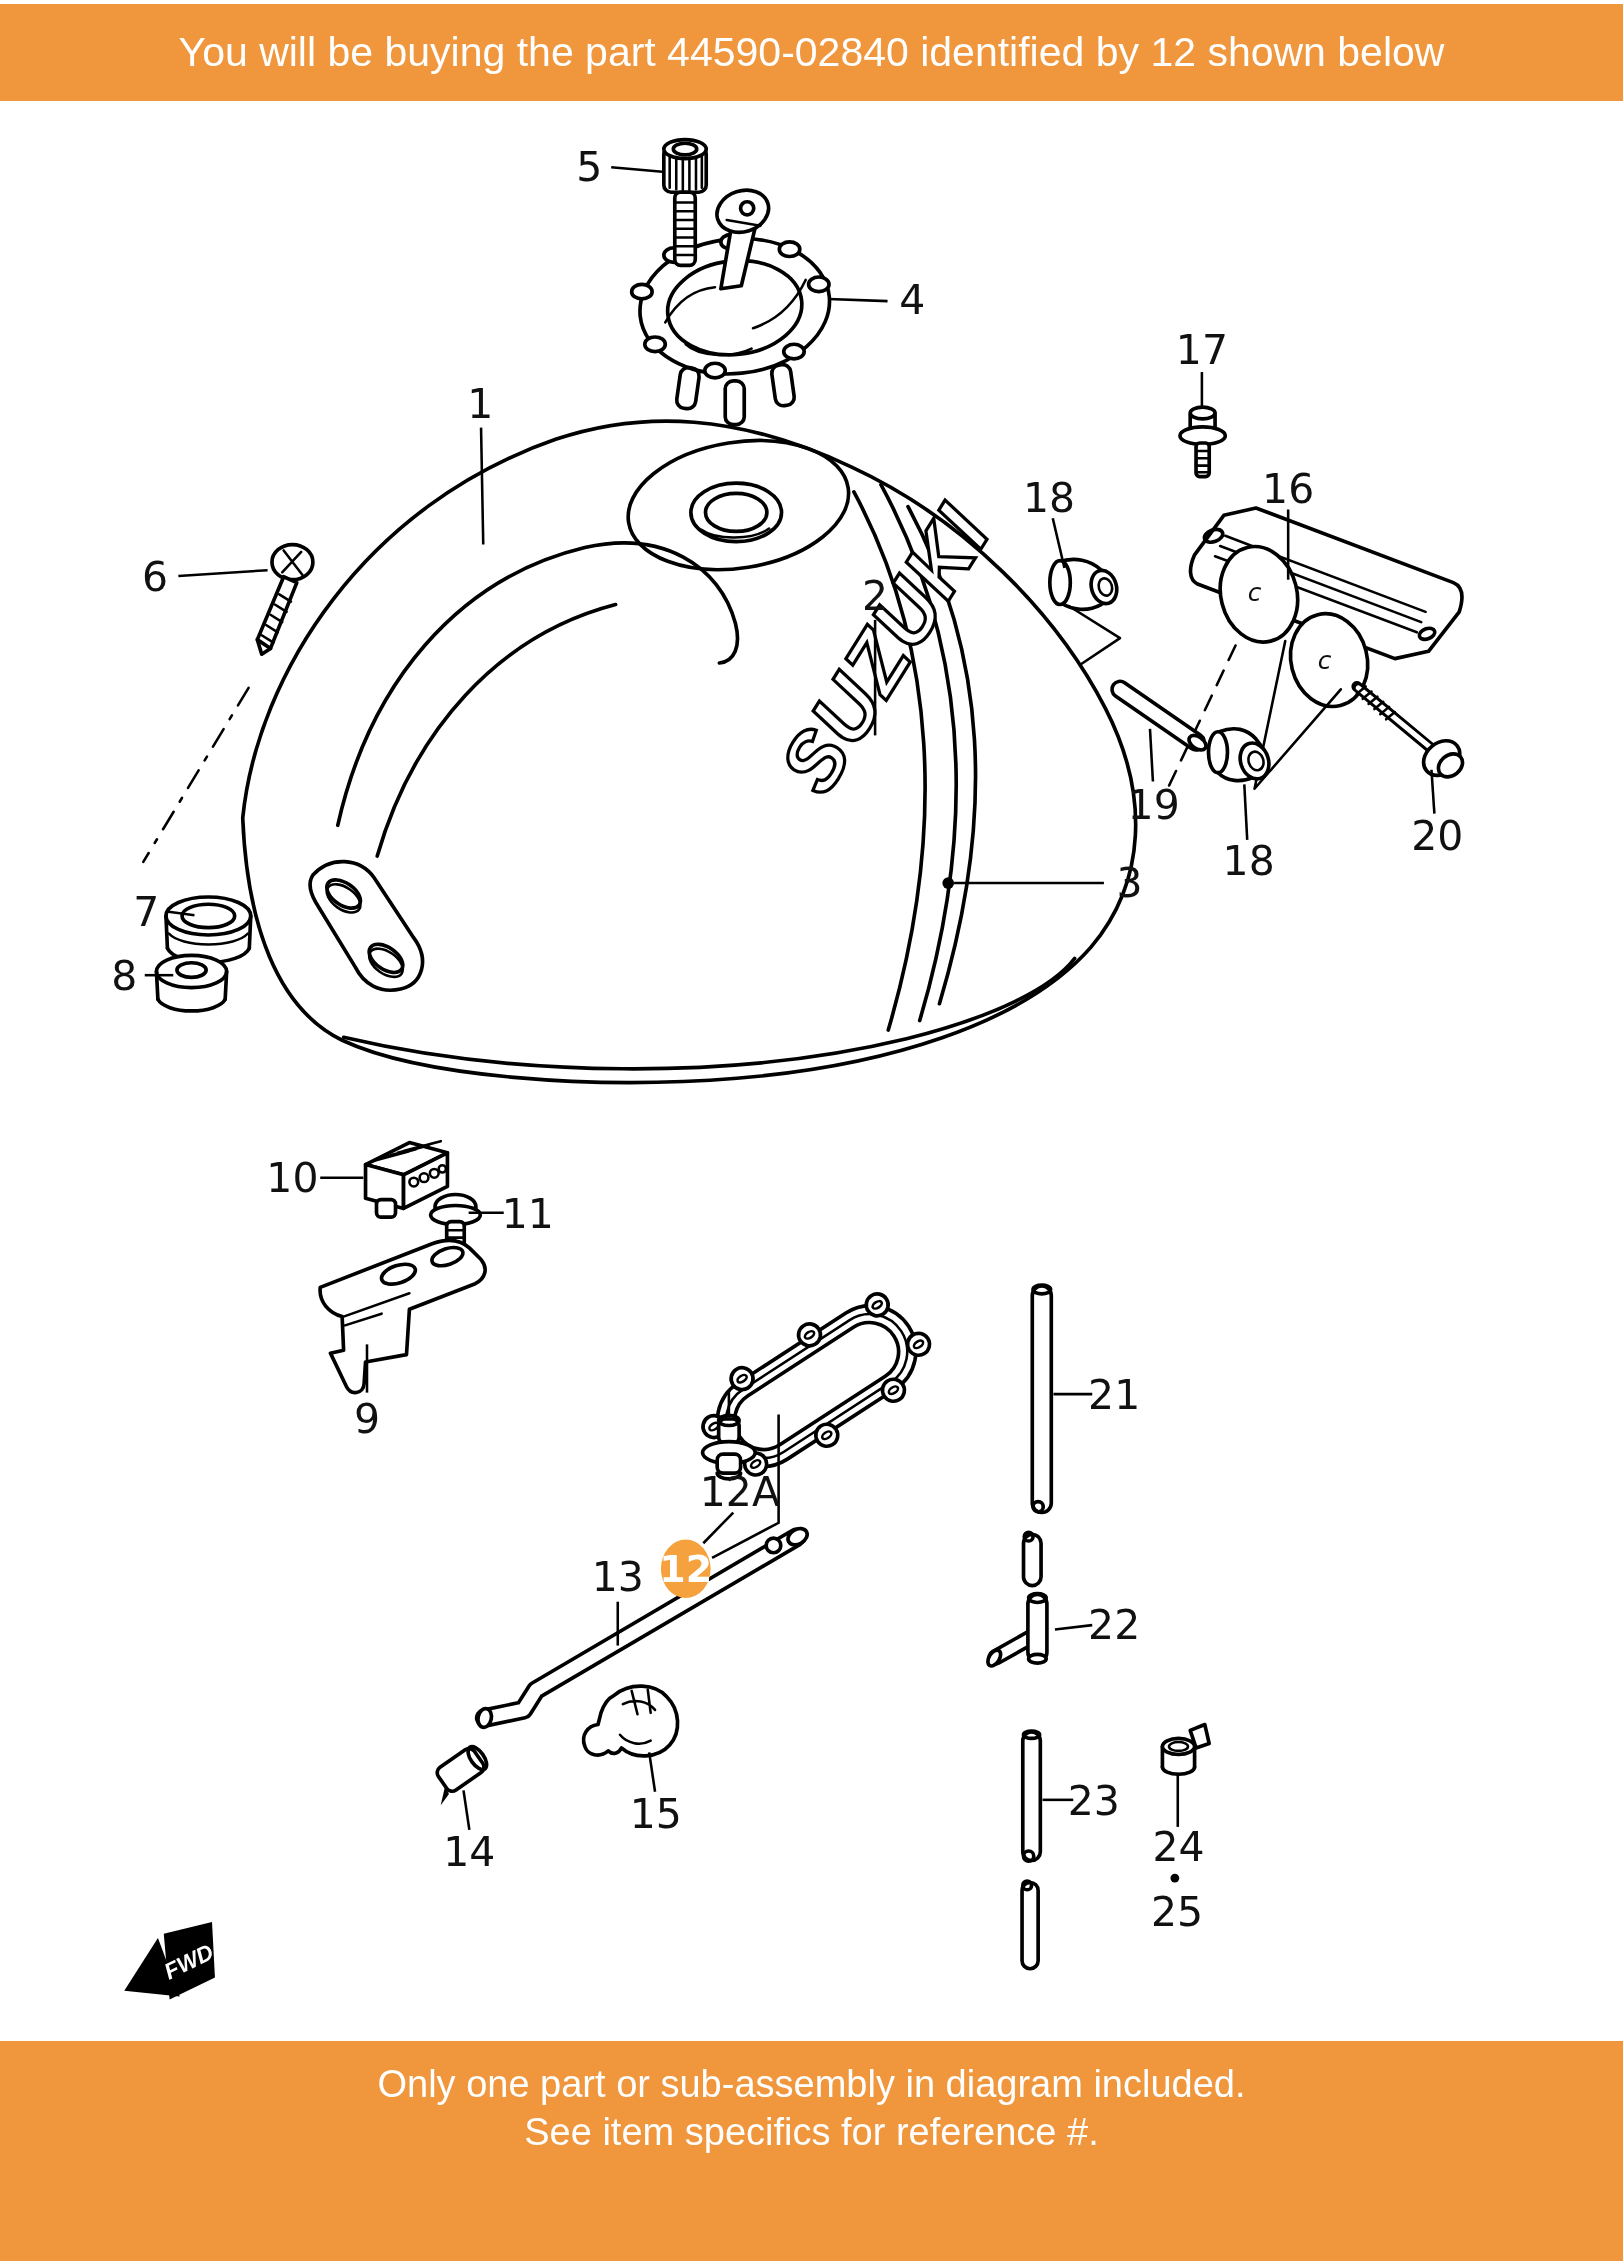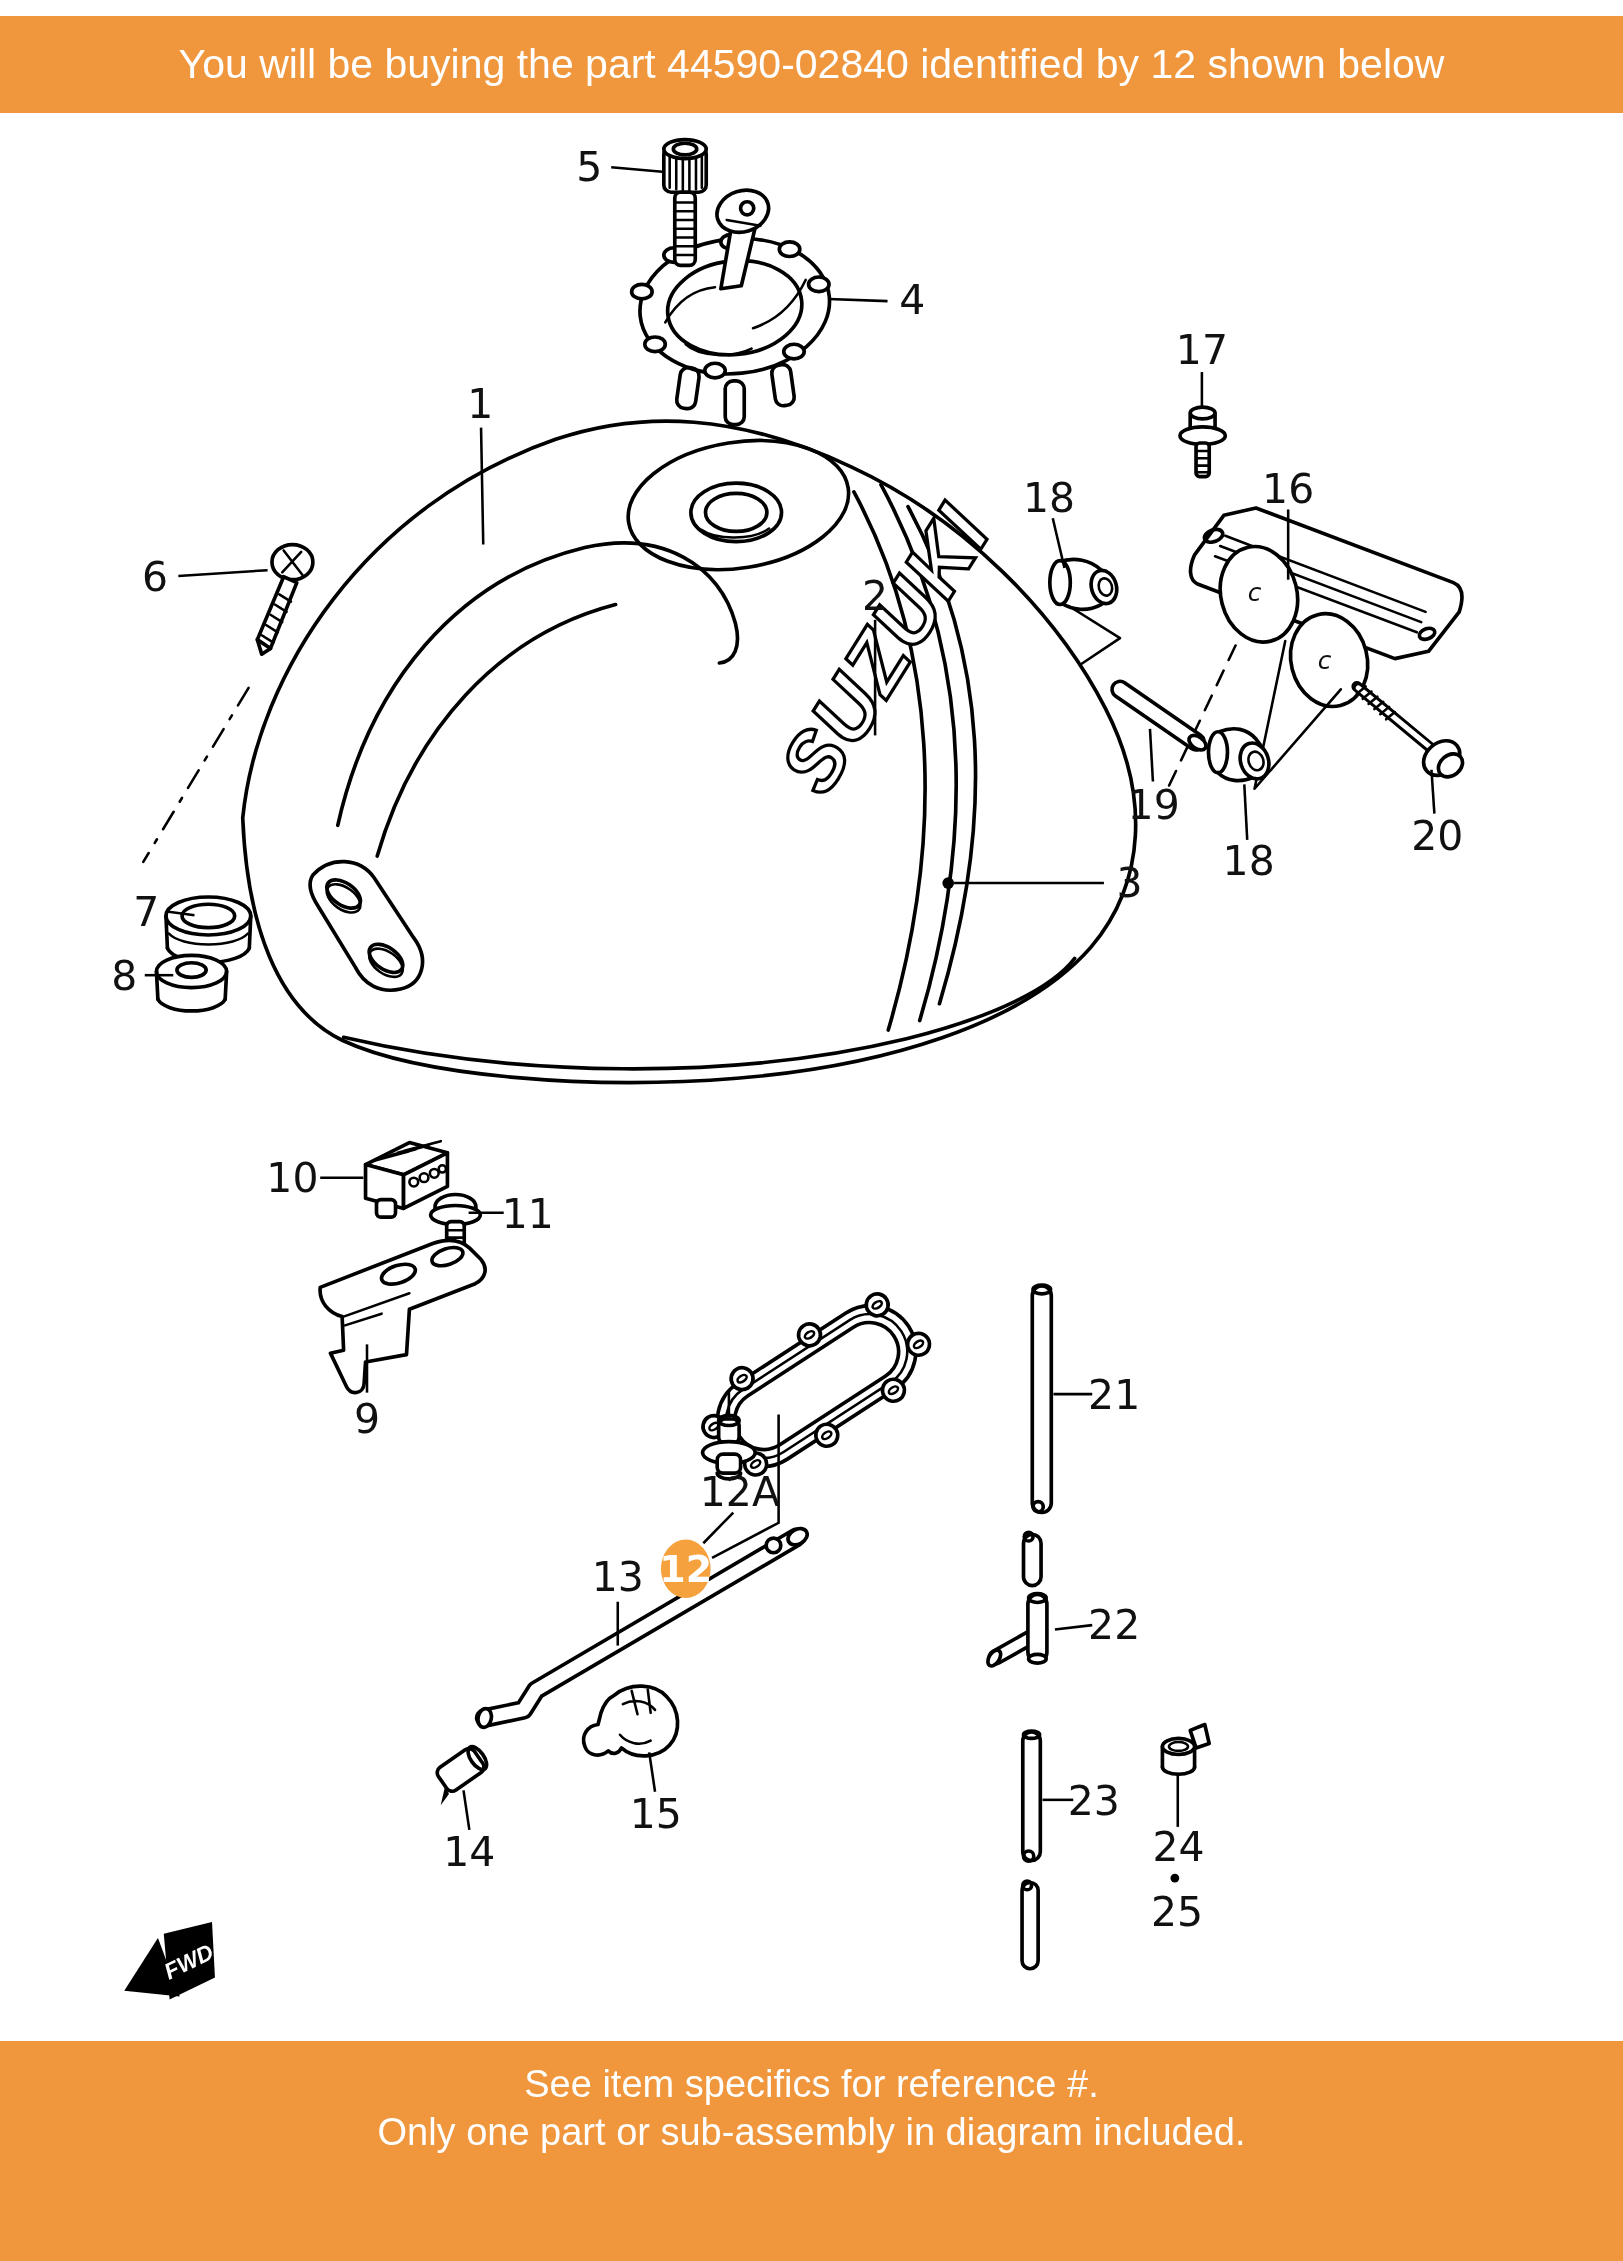--- a/index.html
+++ b/index.html
@@ -11,21 +11,21 @@
   html,body{margin:0;padding:0;}
   body{
     width:1623px;height:2261px;position:relative;background:var(--bg);
     font-family:"Liberation Sans", sans-serif;overflow:hidden;
   }
   .banner{
     position:absolute;left:0;width:1623px;background:var(--banner);
     color:#fff;display:flex;flex-direction:column;align-items:center;justify-content:center;
     text-align:center;
   }
-  .banner.top{top:16px;height:97px;font-size:41px;text-align:right;}
+  .banner.top{top:4px;height:97px;font-size:41px;text-align:right;}
   .banner.bottom{top:2041px;height:220px;font-size:38px;line-height:48px;justify-content:flex-start;padding-top:19px;box-sizing:border-box;}
   .banner .line{white-space:nowrap;}
   #diagram-wrap{position:absolute;left:0;top:97px;width:1623px;height:1945px;}
   svg{display:block;}
   .art{stroke:var(--ink);fill:none;stroke-width:5;stroke-linecap:round;stroke-linejoin:round;}
   .art.thin{stroke-width:3.5;}
   .art.white{fill:#fff;}
   .art.black{fill:#000;stroke:none;}
   .leader{stroke:var(--ink);stroke-width:3.5;fill:none;}
   .callout{
@@ -357,16 +357,16 @@
         <text x="1524" y="1907" class="callout">21</text>
         <text x="1524" y="2222" class="callout">22</text>
         <text x="1496" y="2462" class="callout">23</text>
         <text x="1612" y="2526" class="callout">24</text>
         <text x="1610" y="2614" class="callout">25</text>
       </g>
 </svg>
 </div>
 
 <div class="banner bottom">
+  <span class="line">Only one part or sub-assembly in diagram included.</span>
   <span class="line">See item specifics for reference #.</span>
-  <span class="line">Only one part or sub-assembly in diagram included.</span>
 </div>
 
 
 </body></html>

